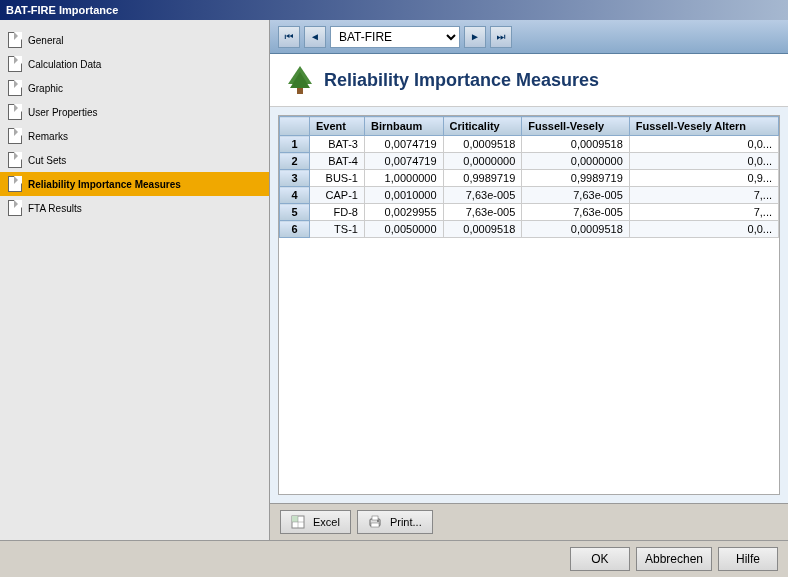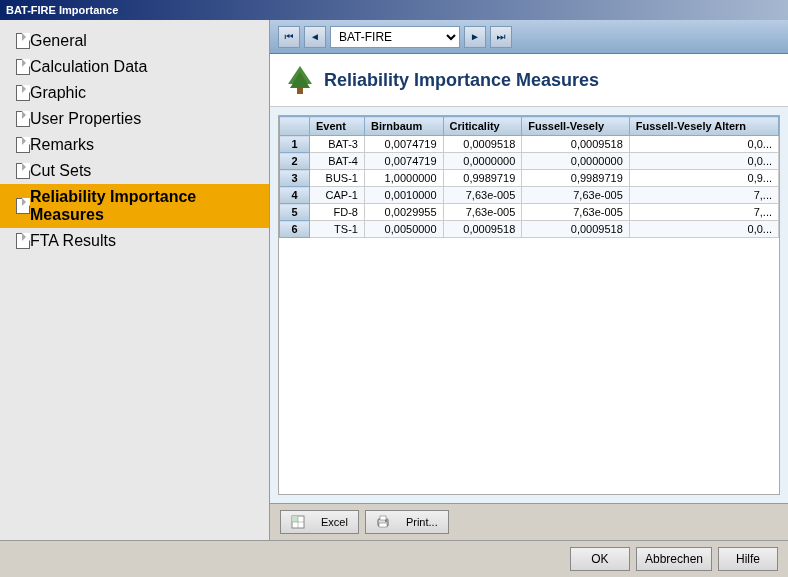--- a/index.html
+++ b/index.html
@@ -41,24 +41,25 @@
       width: 270px;
       background: #e8e8e8;
       border-right: 1px solid #999;
       padding: 8px 0;
       flex-shrink: 0;
     }
 
     .sidebar-item {
       display: flex;
       align-items: center;
-      padding: 4px 16px;
+      padding: 4px 8px;
       cursor: pointer;
       color: #000;
-      font-size: 16px;
+      font-size: 10px;
+      gap: 6px;
     }
 
     .sidebar-item.active {
       background: #f0a800;
       font-weight: bold;
     }
 
     
     .right-panel {
       flex: 1;
@@ -196,21 +197,21 @@
     }
 
     .action-btn {
       background: linear-gradient(to bottom, #f0f0f0, #d8d8d8);
       border: 1px solid #888;
       padding: 3px 10px;
       cursor: pointer;
       font-size: 11px;
       display: flex;
       align-items: center;
-      gap: 16px;
+      gap: 8px;
       height: 24px;
     }
 
     
     .footer {
       background: #d4d0c8;
       padding: 6px 10px;
       display: flex;
       justify-content: flex-end;
       gap: 6px;

